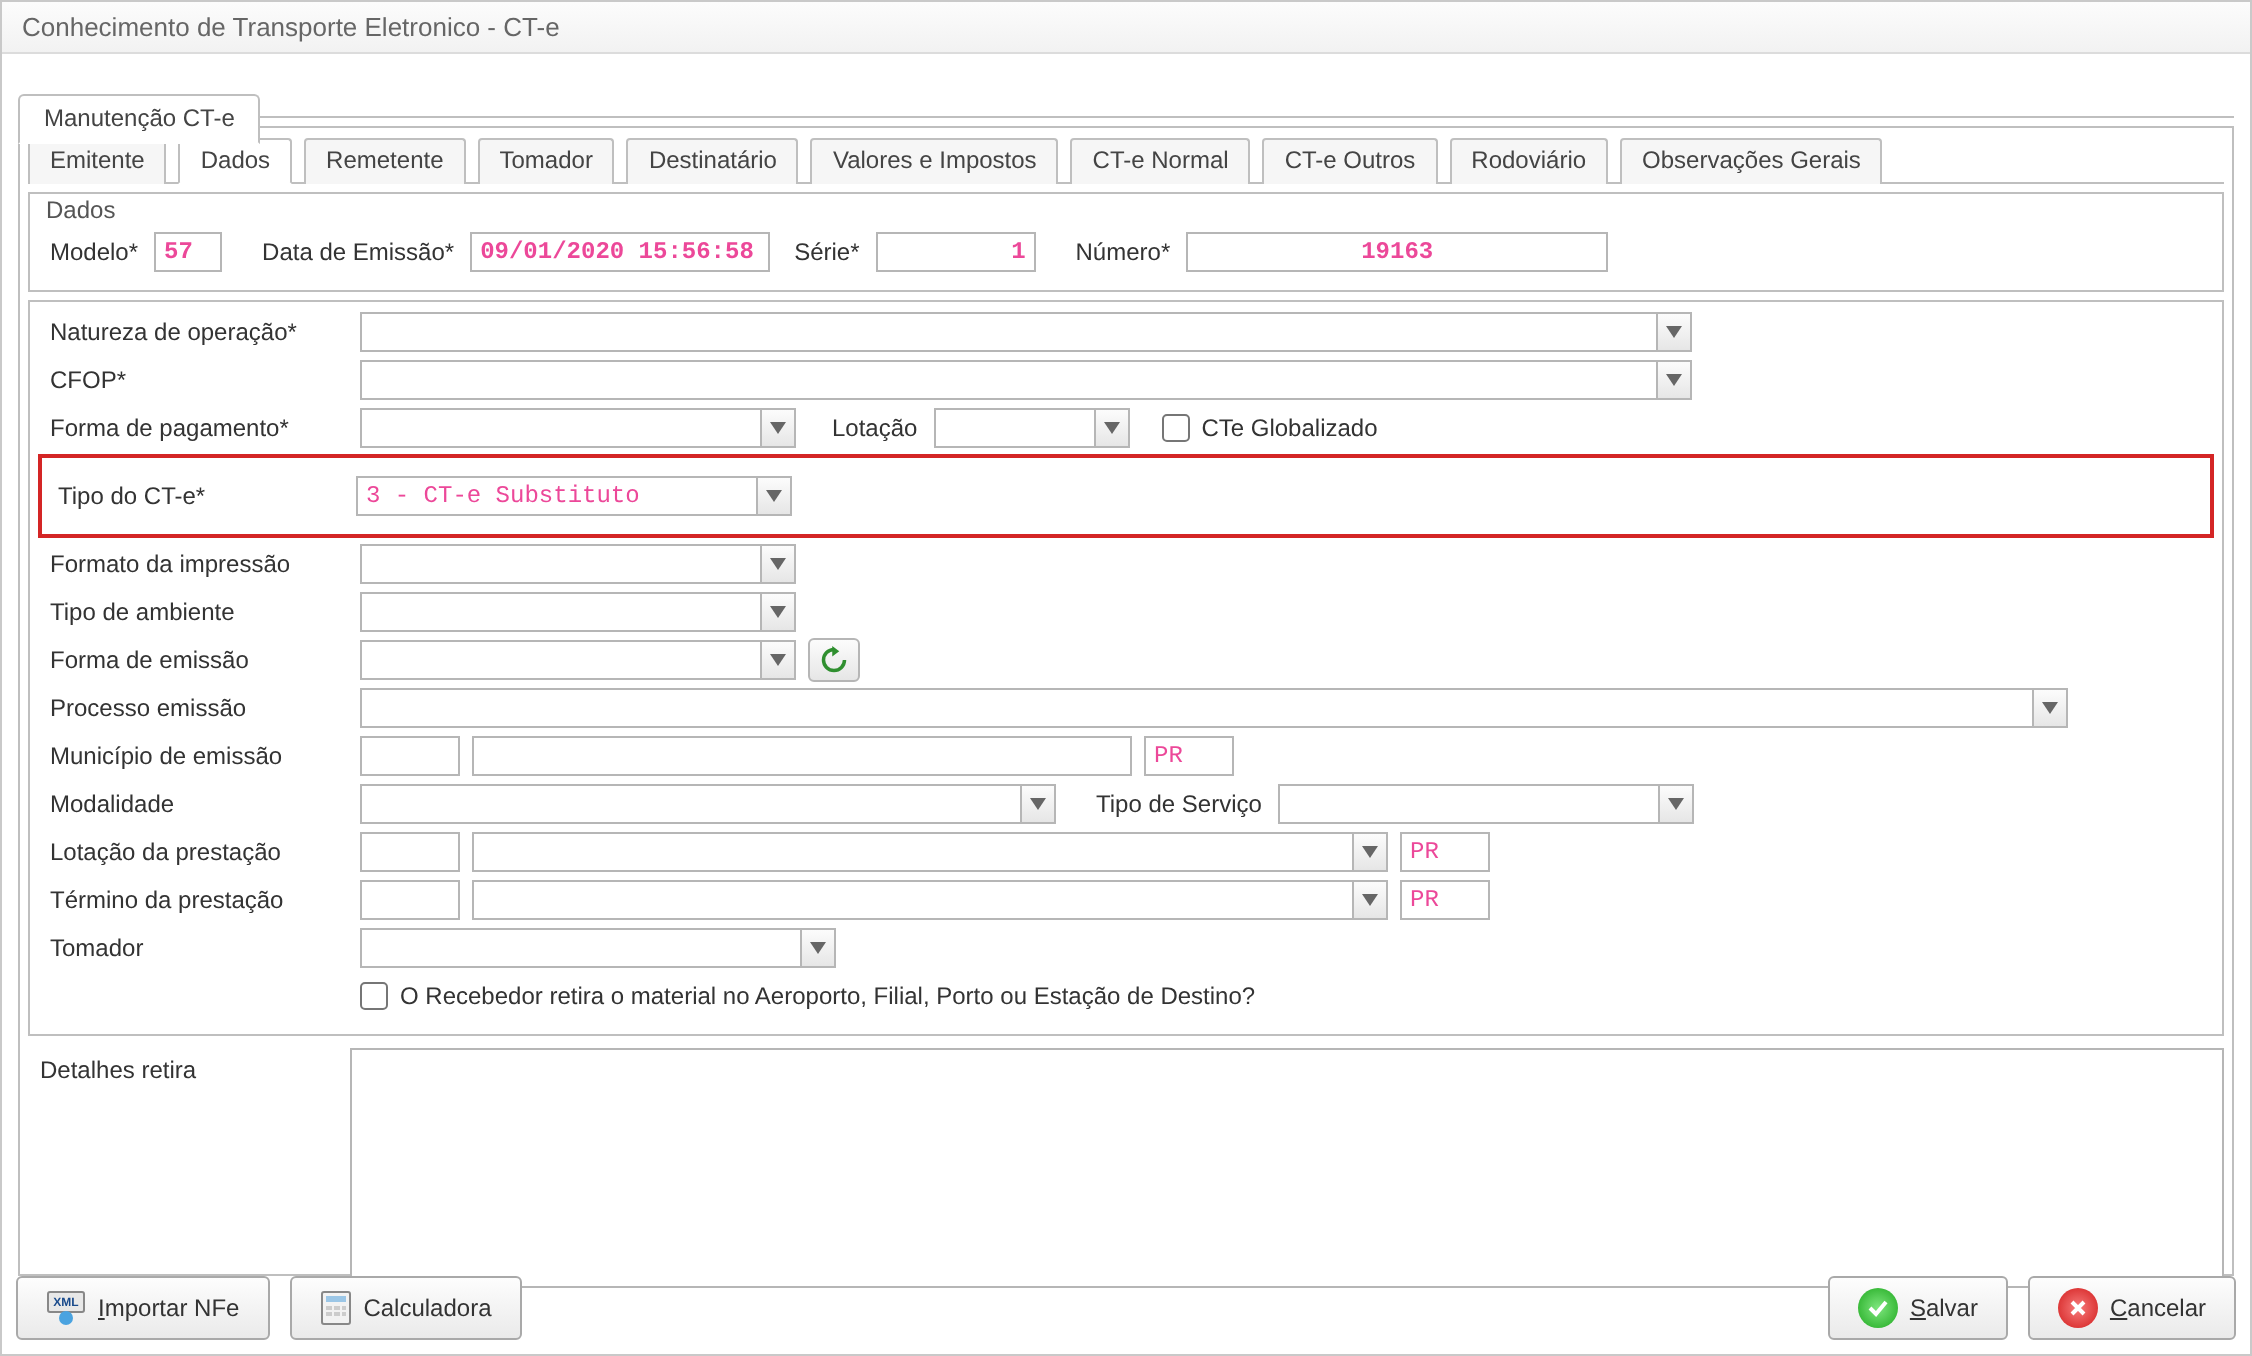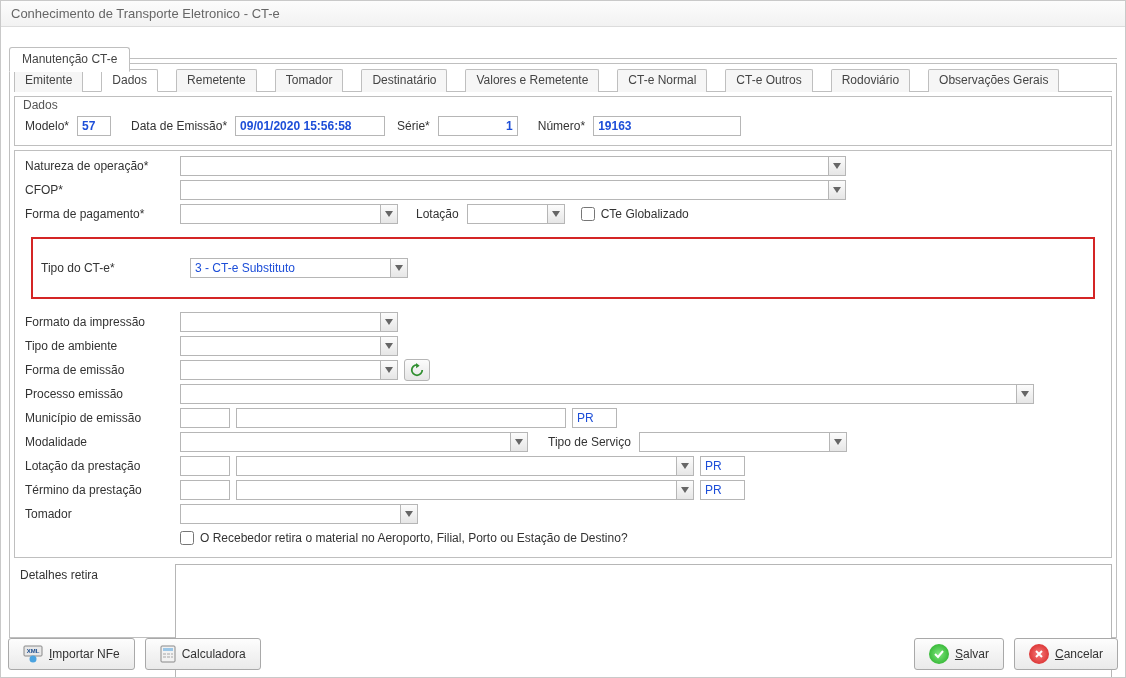--- a/index.html
+++ b/index.html
@@ -55,21 +55,21 @@
   .tabstrip2 {
     display: flex;
     border-bottom: 1px solid #bfbfbf;
   }
   .tab2 {
     padding: 3px 10px 4px 10px;
     border: 1px solid #bfbfbf;
     border-bottom: none;
     background: #f6f6f6;
     color: #444;
-    margin-right: 18px;
+    margin-right: 6px;
     border-radius: 2px 2px 0 0;
     cursor: pointer;
     position: relative;
     top: 1px;
     font-size: 12px;
   }
   .tab2.active { background:#fff; border-bottom:1px solid #fff; }
   .group {
     border: 1px solid #bfbfbf;
     margin-top: 4px;
@@ -101,45 +101,45 @@
     font-size: 12px;
     white-space: nowrap;
     flex-shrink: 0;
   }
   .lbl.short { width:auto; padding-left:6px; padding-right:2px; }
   input[type=text], .val, textarea {
     border: 1px solid #b6b6b6;
     height: 20px;
     padding: 1px 4px;
     font-size: 12px;
-    font-family: Liberation Sans, sans-serif;
+    font-family: Liberation Mono, monospace;
     background: #fff;
-    color: #1d4ed8;
+    color: #ec4899;
   }
   .req { background: #fff8c8; }
   .disabled-input { background: #f2f2f2; }
   .combo {
     display: flex;
     align-items: center;
   }
   .combo input { border-right: none; }
   .dd-btn {
     width: 18px; height: 20px;
     border: 1px solid #b6b6b6;
     background: linear-gradient(#fcfcfc,#e6e6e6);
     display: flex; align-items:center; justify-content:center;
     cursor: pointer;
     flex-shrink: 0;
   }
   .dd-btn svg { width:8px; height:6px; }
   .chk { width:14px; height:14px; }
   .hl-red {
     border: 2px solid #d42525;
-    padding: 19px 2px !important;
-    margin: 12px;
+    padding: 9px 2px !important;
+    margin: 0;
   }
   .refresh-btn {
     width: 26px; height: 22px;
     border: 1px solid #b6b6b6;
     background: linear-gradient(#fcfcfc,#e6e6e6);
     border-radius: 3px;
     display: flex; align-items:center; justify-content:center;
     cursor: pointer;
   }
   .detalhes-row { display:flex; align-items:flex-start; gap:6px; margin-top:6px; }
@@ -191,38 +191,38 @@
   </div>
 
   <div class="inner-wrap">
 
     <div class="tabstrip2">
       <div class="tab2">Emitente</div>
       <div class="tab2 active">Dados</div>
       <div class="tab2">Remetente</div>
       <div class="tab2">Tomador</div>
       <div class="tab2">Destinatário</div>
-      <div class="tab2">Valores e Remetente</div>
+      <div class="tab2">Valores e Impostos</div>
       <div class="tab2">CT-e Normal</div>
       <div class="tab2">CT-e Outros</div>
       <div class="tab2">Rodoviário</div>
       <div class="tab2">Observações Gerais</div>
     </div>
 
     <div class="group">
       <span class="legend">Dados</span>
       <div class="row">
         <span class="lbl short">Modelo*</span>
         <input type="text" style="width: 34px; font-weight: bold;" value="57">
         <span class="lbl short" style="margin-left:8px">Data de Emissão*</span>
         <input type="text" style="width: 150px; font-weight: bold;" value="09/01/2020 15:56:58">
         <span class="lbl short" style="margin-left:0">Série*</span>
         <input type="text" style="width: 80px; text-align: right; font-weight: bold;" value="1">
         <span class="lbl short" style="margin-left:8px">Número*</span>
-        <input type="text" style="width: 148px; text-align: left; font-weight: bold;" value="19163">
+        <input type="text" style="width: 211px; text-align: center; font-weight: bold;" value="19163">
       </div>
     </div>
 
     <div class="group">
 
       <div class="row">
         <span class="lbl">Natureza de operação*</span>
         <div class="combo" style="flex:0 0 648px;">
           <input type="text" class="req" style="width: 648px;" value="">
           <div class="dd-btn">

